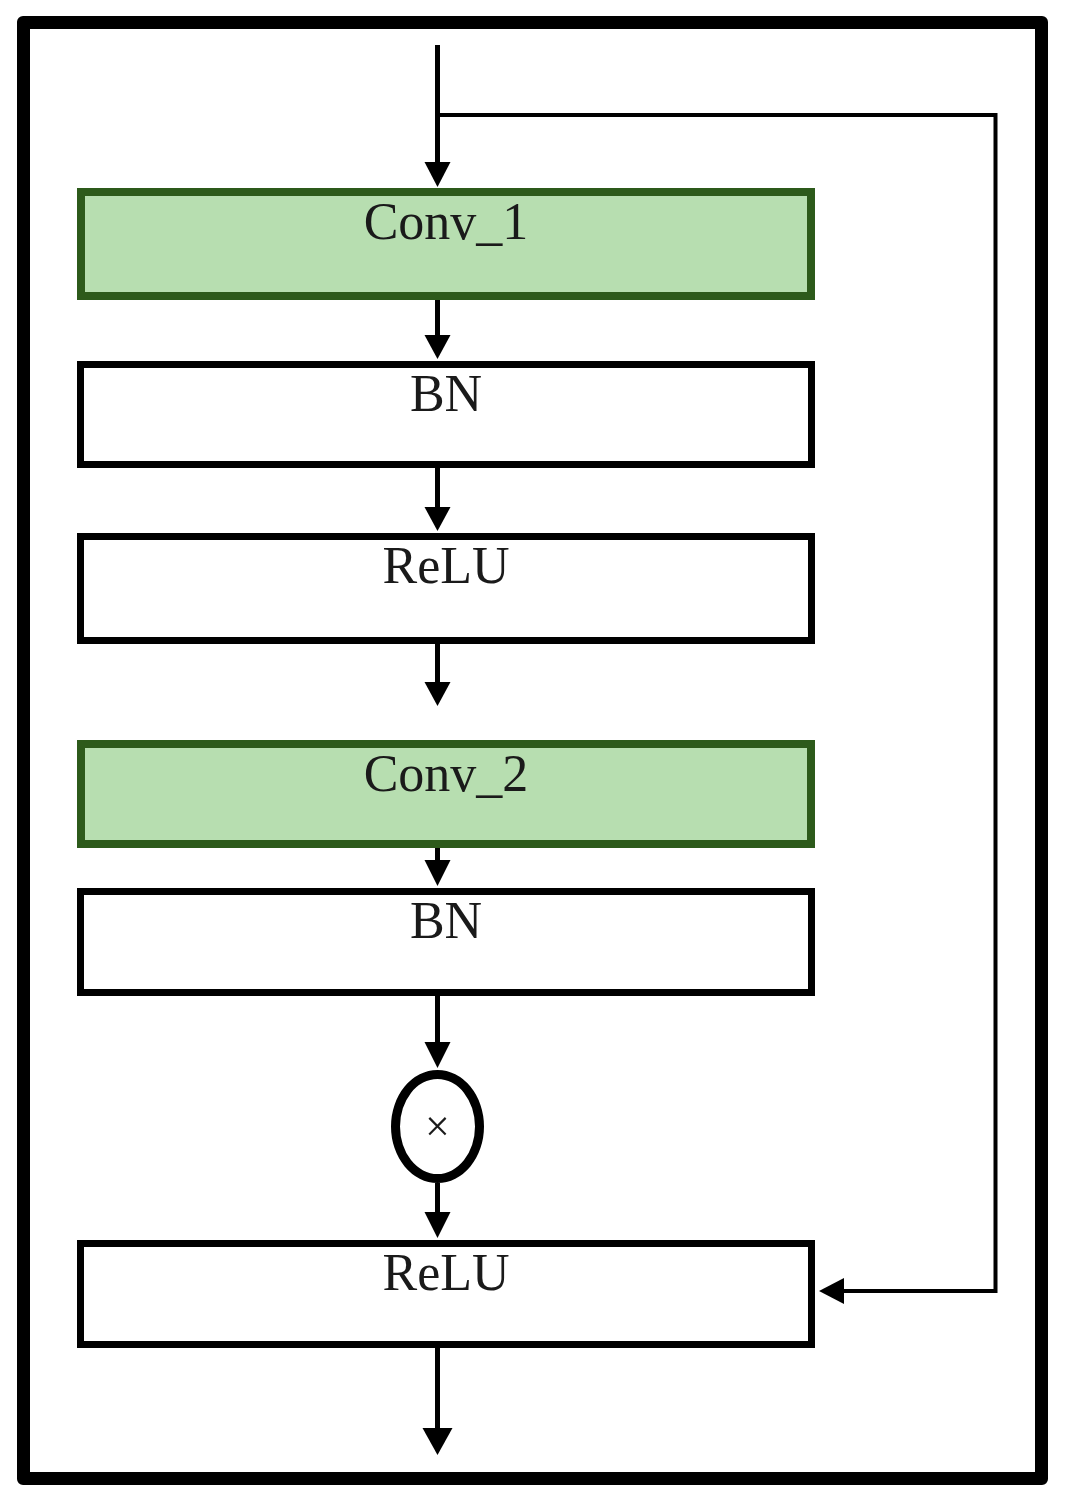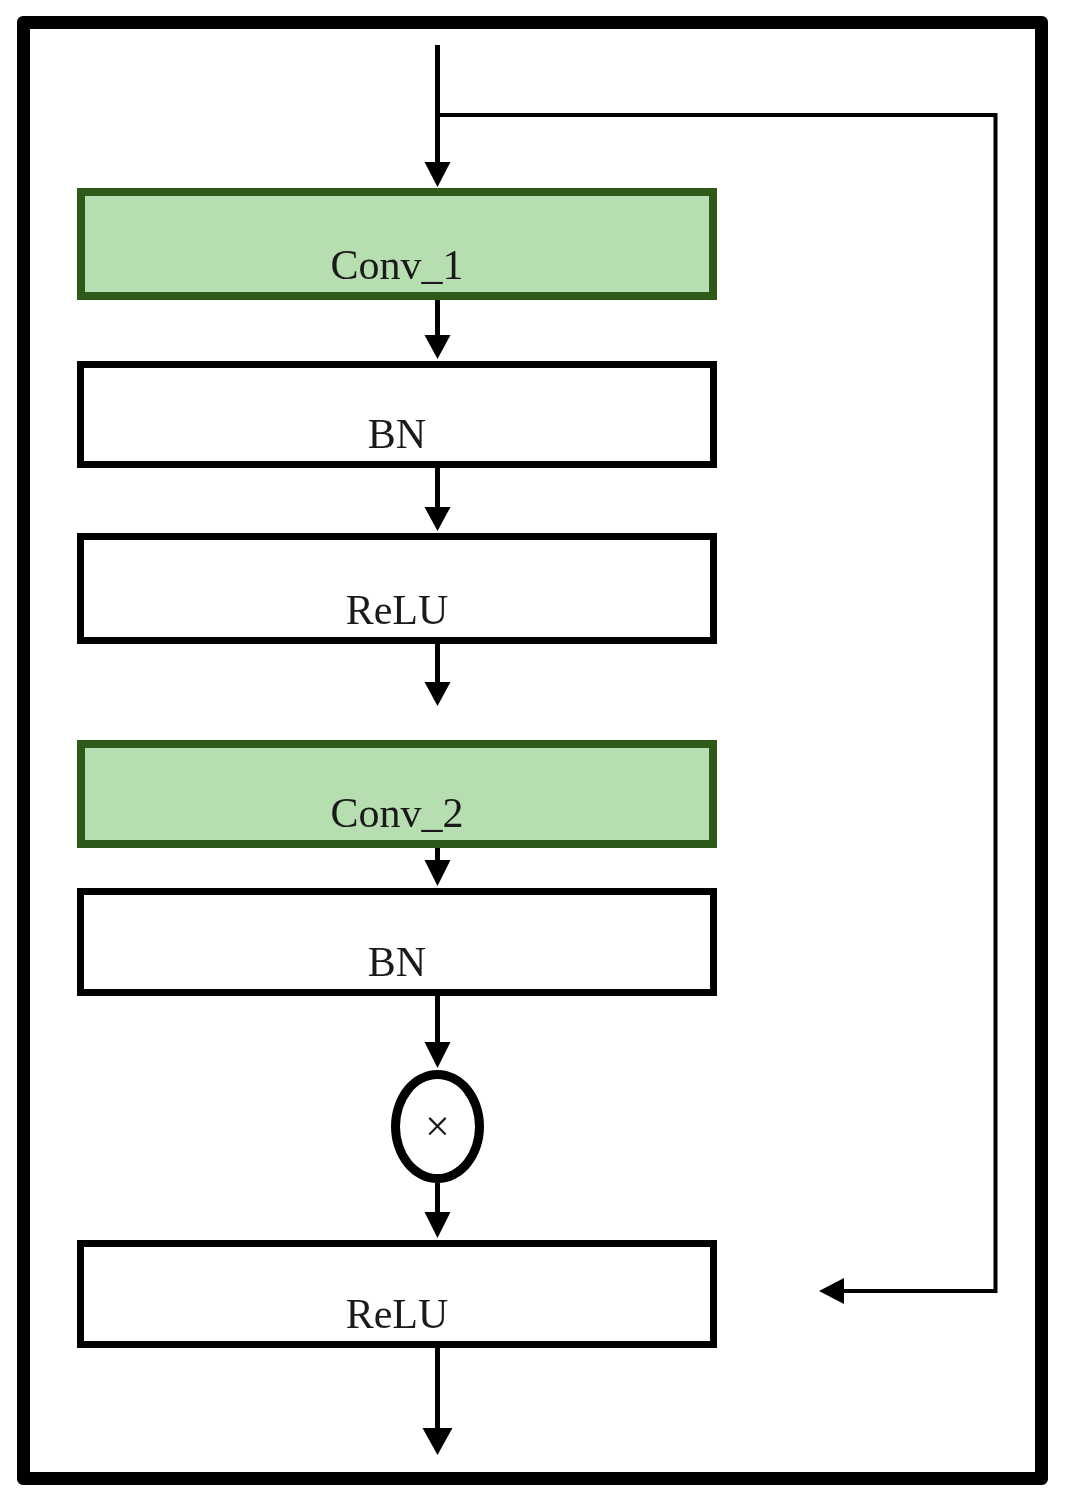--- a/index.html
+++ b/index.html
@@ -24,24 +24,24 @@
     width:1031px;height:1469px;
     border:13px solid var(--box-border);
     border-radius:6px;
     box-sizing:border-box;
   }
   .wires{
     position:absolute;left:0;top:0;width:1067px;height:1500px;
   }
   .node{
     position:absolute;
-    left:77px;width:640px;
+    left:77px;width:738px;
     box-sizing:border-box;
-    display:flex;align-items:flex-end;justify-content:center;
-    font-size:42px;color:#1a1a1a;line-height:1;
+    display:flex;align-items:flex-start;justify-content:center;
+    font-size:52px;color:#1a1a1a;line-height:1;
     padding-bottom:6px;
   }
   .node.plain{
     background:var(--box-fill);
     border:7px solid var(--box-border);
   }
   .node.conv{
     background:var(--conv-fill);
     border:8px solid var(--conv-border);
   }

